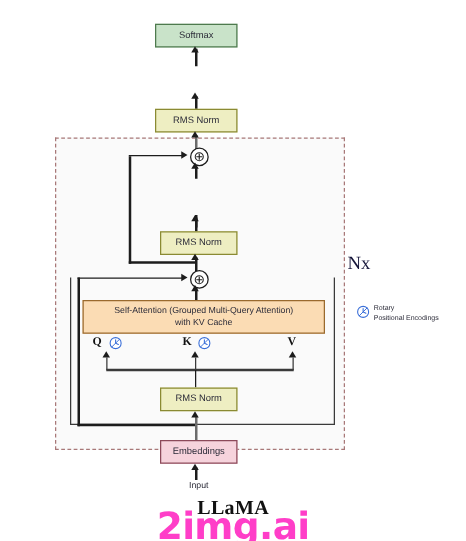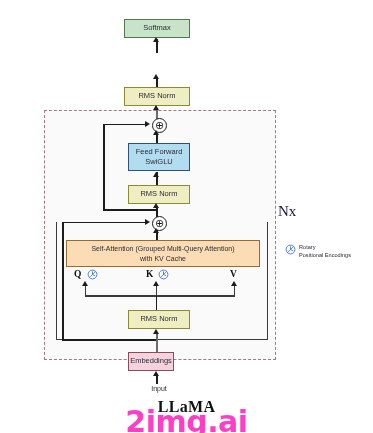--- a/index.html
+++ b/index.html
@@ -30,21 +30,21 @@
                background:#eeeec2;border-color:#8a8a33;}
   #ffn{left:128px;top:143px;width:62px;height:28px;
        background:#b2ddf0;border-color:#2f4f7a;flex-direction:column;}
   #rmsnorm-mid{left:128px;top:185px;width:62px;height:19px;
                background:#eeeec2;border-color:#8a8a33;}
   #attn{left:66px;top:240px;width:194px;height:27px;
         background:#fbdcb4;border-color:#9a6a2e;flex-direction:column;
         font-size:7px;}
   #rmsnorm-bot{left:128px;top:310px;width:62px;height:19px;
                background:#eeeec2;border-color:#8a8a33;}
-  #embeddings{left:128px;top:352px;width:46px;height:19px;
+  #embeddings{left:128px;top:352px;width:62px;height:19px;
               background:#f6d3dc;border-color:#8c4a5a;}
 
   
   #layer-box{
     position:absolute;left:44px;top:110px;width:232px;height:250px;
     border:1px dashed #a87878;background:#fafafa;
     box-sizing:border-box;
   }
   
   #inner-frame{
@@ -158,24 +158,20 @@
 
   <div class="ln lv" style="left:156.2px;top:172px;height:10px;"></div>
   <div class="arrow-up" style="left:153.4px;top:130px;"></div>
   <div class="ln lv" style="left:156.2px;top:134px;height:9px;"></div>
 
   <div class="ln lh" style="left:103px;top:209px;width:54px;"></div>
   <div class="ln lv" style="left:103px;top:124.5px;height:86px;"></div>
   <div class="ln lh" style="left:103px;top:123.7px;width:44px;"></div>
   <div class="arrow-right" style="left:145px;top:120.9px;"></div>
 
-  <div class="node" id="ffn">
-    <span>Feed Forward</span>
-    <span>SwiGLU</span>
-  </div>
 
   <div class="ln lv" style="left:156.2px;top:174px;height:12px;"></div>
   <div class="arrow-up" style="left:153.4px;top:172px;"></div>
 
   <div class="node" id="rmsnorm-mid">
     <span>RMS Norm</span>
   </div>
 
   <div class="ln lv" style="left:156.2px;top:206px;height:12px;"></div>
   <div class="arrow-up" style="left:153.4px;top:203px;"></div>

